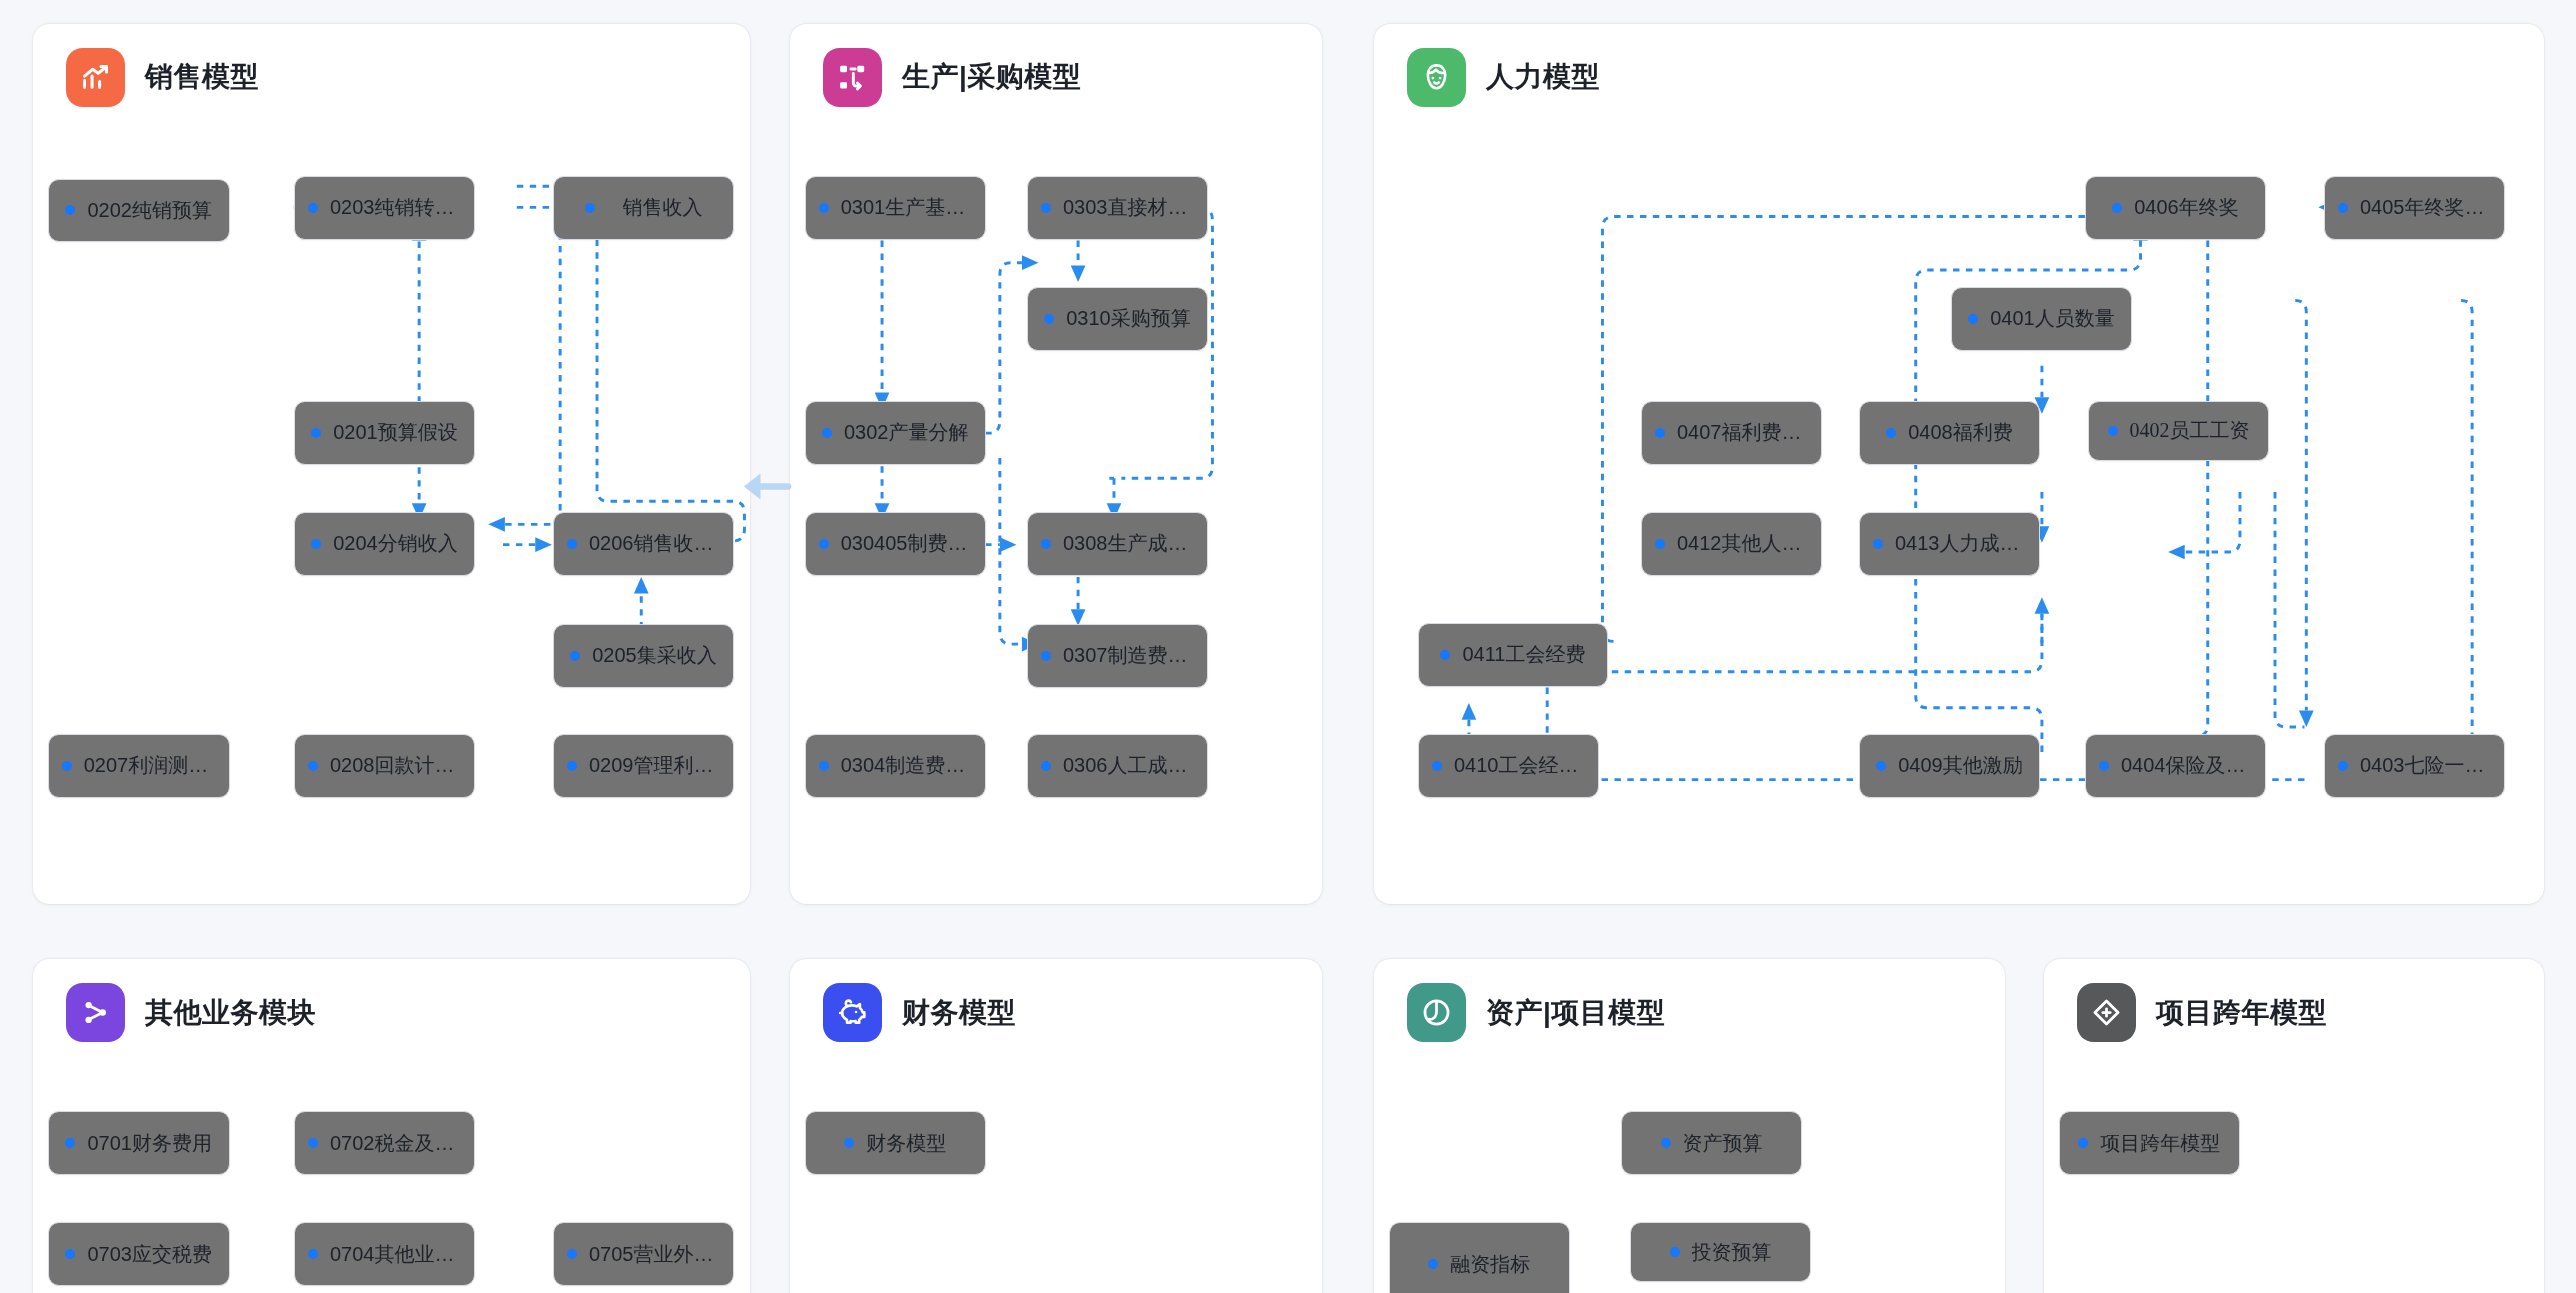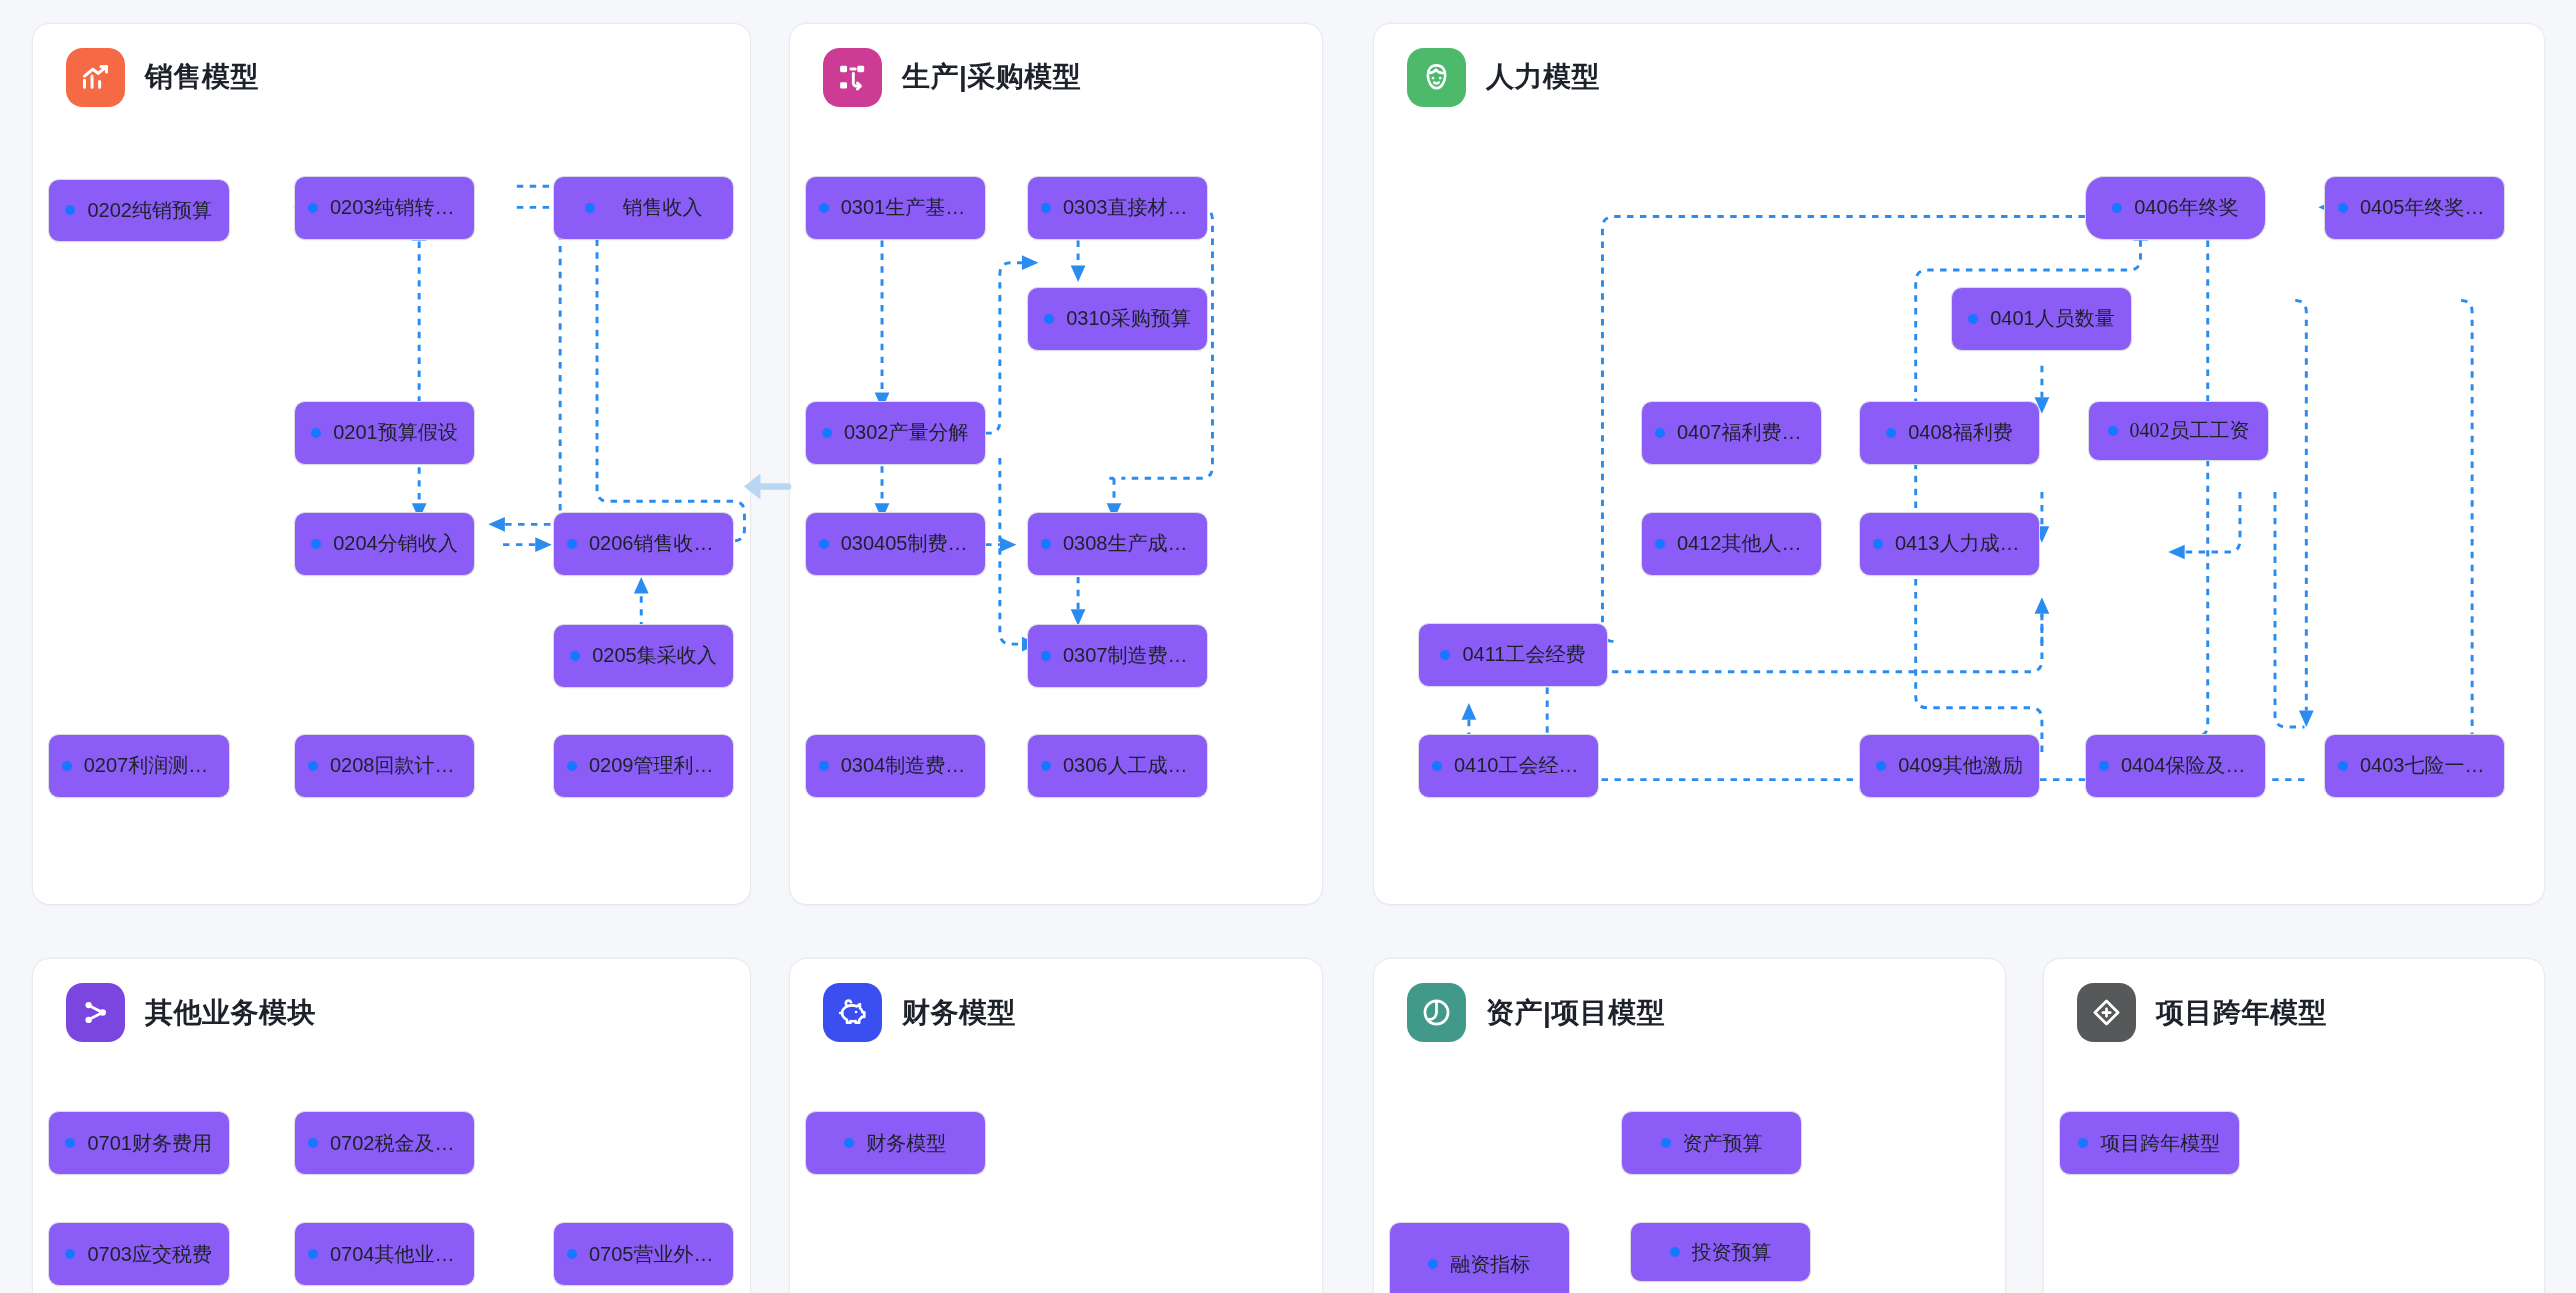--- a/index.html
+++ b/index.html
@@ -44,21 +44,21 @@
     font-weight: 700;
     color: #1d2129;
     letter-spacing: 0.5px;
     white-space: nowrap;
   }
 
   
   .node {
     position: absolute;
     border: 0.9px solid #d9dde3;
-    background: #8b5cf6;
+    background: #737373;
     border-radius: 11px;
     display: flex;
     align-items: center;
     justify-content: center;
     gap: 12px;
     font-size: 20px;
     color: #1d2129;
     font-weight: 500;
     white-space: nowrap;
     padding: 0 13px;
@@ -308,21 +308,21 @@
 
       <path d="M103 790 L103 755"></path>
       <polygon points="95,755 103,737 111,755"></polygon>
 
       <path d="M725 672 L725 640"></path>
       <polygon points="717,640 725,622 733,640"></polygon>
 
       <path d="M1180 300 Q1192 300 1192 313 L1192 800 Q1192 813 1180 813 L1130 813"></path>
     </svg>
 
-    <div class="node" style="left:711px; top:152px; width:181px; height:64px;border-radius:19px;">
+    <div class="node" style="left:711px; top:152px; width:181px; height:64px;">
       <span class="dot"></span>
         <span class="lbl">0406年终奖</span>
     </div>
     <div class="node" style="left:950px; top:152px; width:181px; height:64px;">
       <span class="dot"></span>
         <span class="lbl">0405年终奖系...</span>
     </div>
     <div class="node" style="left:577px; top:263px; width:181px; height:64px;">
       <span class="dot"></span>
         <span class="lbl">0401人员数量</span>

